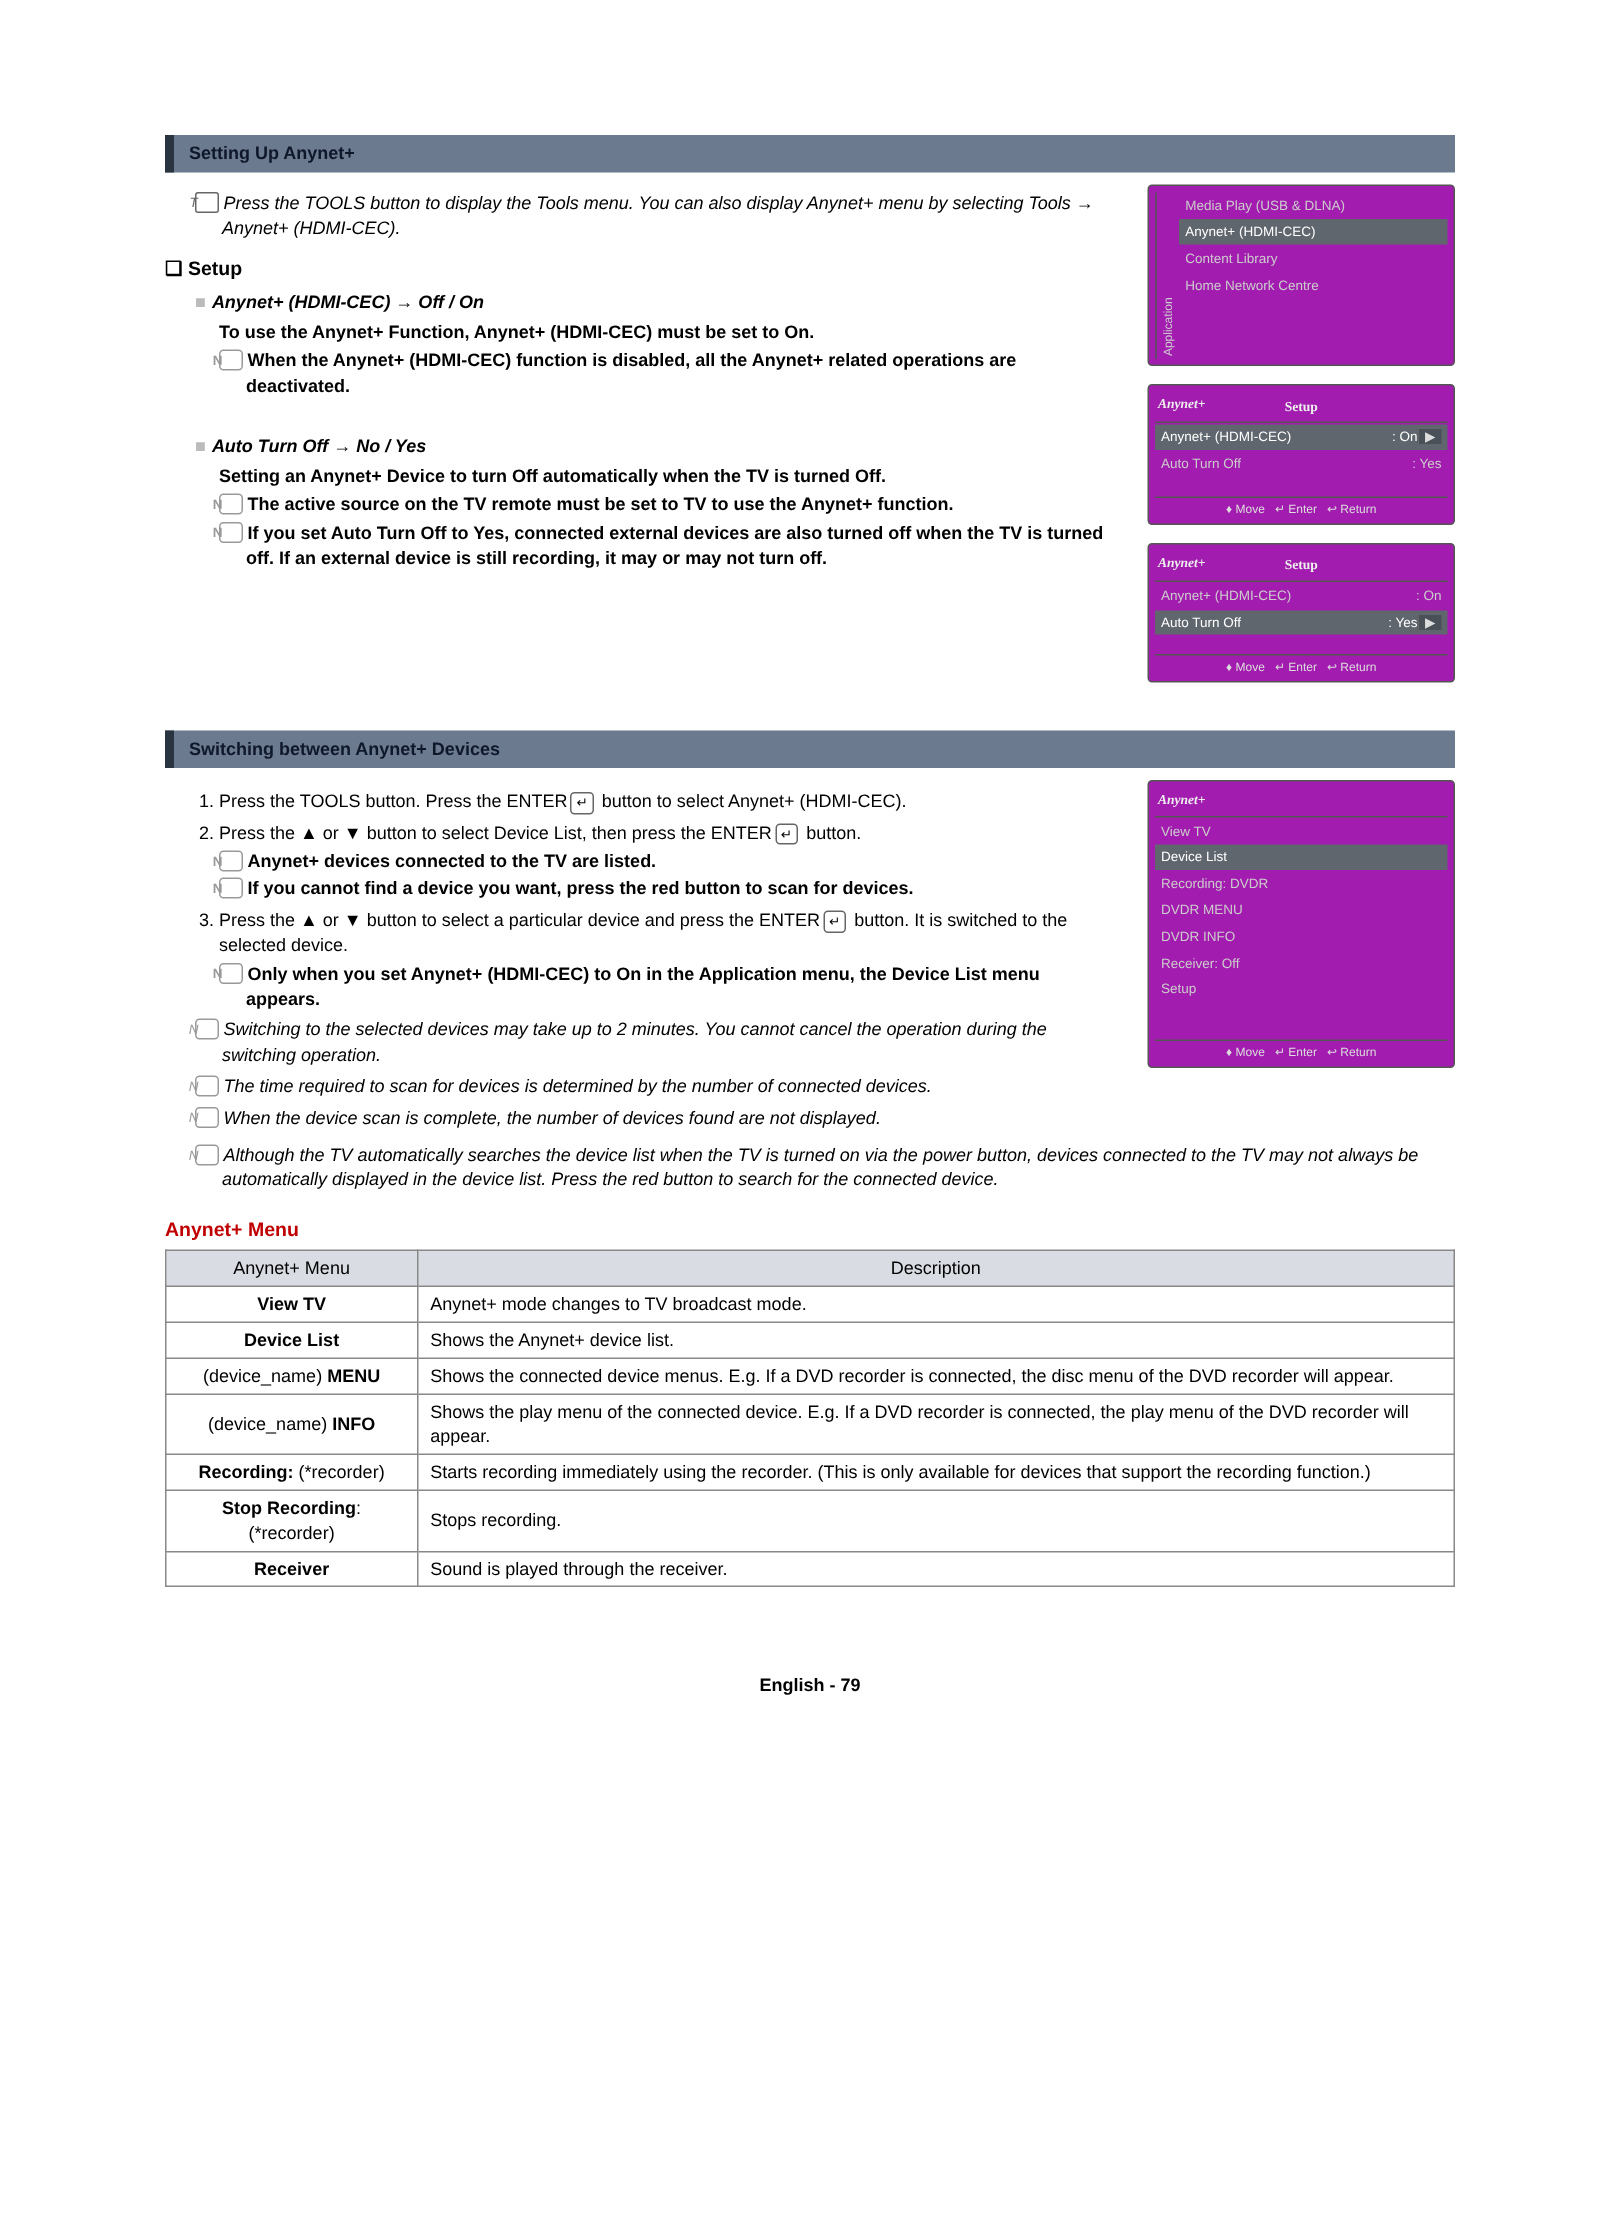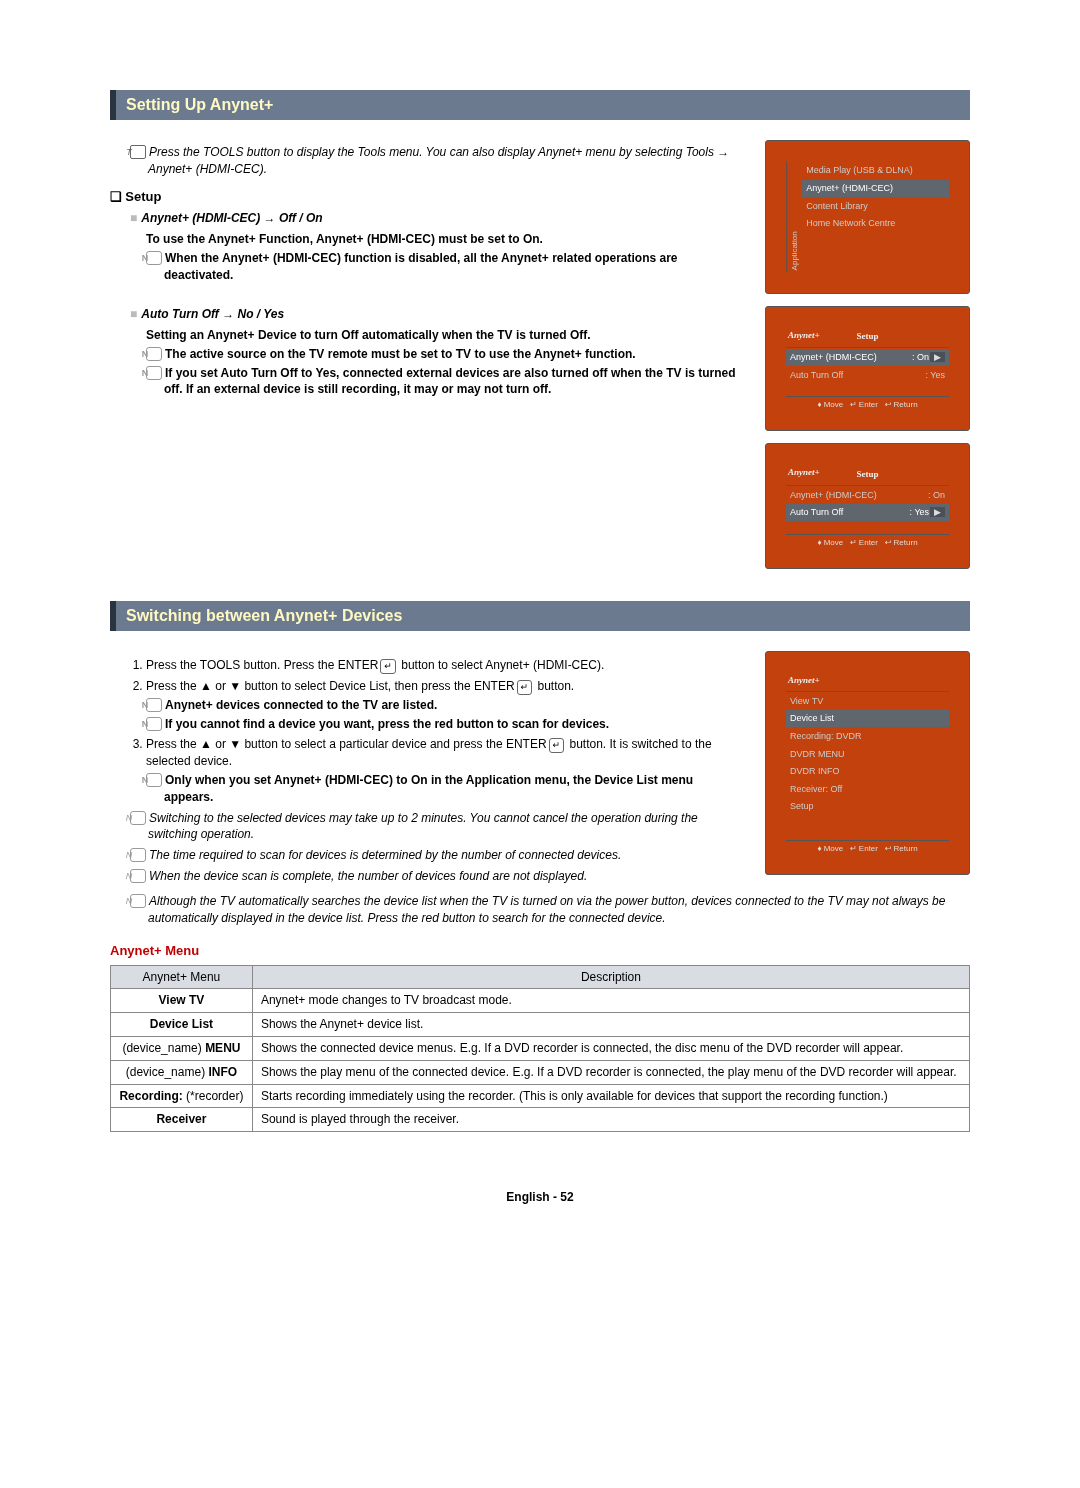--- a/index.html
+++ b/index.html
@@ -1,17 +1,17 @@
 <!DOCTYPE html>
 <html><head>
 <meta charset="utf-8">
 <style>
   * { margin: 0; padding: 0; box-sizing: border-box; }
   body { font-family: Arial, Helvetica, sans-serif; font-size: 12px; color: #000; background: #fff; width: 1080px; margin: 0 auto; padding: 90px 110px 40px 110px; line-height: 1.4; }
-  .section-bar { background: #6b7a8f; color: #fef9c3; font-weight: bold; font-size: 16px; padding: 4px 10px; margin-bottom: 20px; border-left: 6px solid #2a3340; }
+  .section-bar { background: #6b7a8f; color: #0f172a; font-weight: bold; font-size: 12px; padding: 4px 10px; margin-bottom: 8px; border-left: 6px solid #2a3340; }
   .toplevel { margin-bottom: 20px; }
   .main-area { display: flex; gap: 20px; }
   .text-col { flex: 1; }
   .img-col { width: 205px; flex-shrink: 0; }
   h4.sub { font-weight: bold; font-size: 13px; margin: 10px 0 4px 0; }
   h4.sub::before { content: "❏ "; }
   .item-line { margin: 4px 0 4px 20px; text-indent: -18px; padding-left: 18px; font-style: italic; }
   .sub-item { margin-left: 36px; padding-left: 18px; text-indent: -18px; margin-top: 2px; margin-bottom: 2px; font-weight: bold; }
   .n-mark { display: inline-block; width: 16px; height: 14px; border: 1px solid #999; border-radius: 3px; font-size: 9px; line-height: 12px; text-align: center; color: #999; margin-right: 3px; vertical-align: 1px; }
   .t-mark { display: inline-block; width: 16px; height: 14px; border: 1px solid #666; border-radius: 2px; font-size: 9px; line-height: 12px; text-align: center; color: #666; margin-right: 3px; vertical-align: 1px; }
@@ -20,21 +20,21 @@
   ol.steps > li { margin-bottom: 4px; }
   .enter-icon { display: inline-block; border: 1px solid #666; border-radius: 3px; padding: 0 3px; font-size: 9px; margin: 0 2px; }
   h5.red { color: #c00000; font-weight: bold; font-size: 13px; margin-top: 16px; margin-bottom: 4px; }
   .intro-note { margin-left: 20px; margin-bottom: 6px; }
   table.menu-table { width: 100%; border-collapse: collapse; margin-top: 4px; margin-left: 0; }
   table.menu-table th, table.menu-table td { border: 1px solid #888; padding: 3px 8px; font-size: 12px; text-align: left; vertical-align: middle; }
   table.menu-table th { background: #d9dde3; font-weight: normal; text-align: center; }
   table.menu-table td.left { text-align: center; }
   .footer { text-align: center; margin-top: 40px; font-weight: bold; }
   
-  .osd-box { background: #c2410c; color: #ccc; border: 1px solid #555; border-radius: 3px; font-size: 9px; padding: 20px; margin-bottom: 12px; }
+  .osd-box { background: #a21caf; color: #ccc; border: 1px solid #555; border-radius: 3px; font-size: 9px; padding: 4px; margin-bottom: 12px; }
   .osd-box .hdr { font-style: italic; font-weight: bold; font-family: 'Times New Roman', serif; color: #eee; padding: 2px 2px 4px 2px; border-bottom: 1px solid #555; }
   .osd-row { display: flex; justify-content: space-between; padding: 2px 4px; margin: 1px 0; }
   .osd-row.hi { background: #60666e; color: #fff; }
   .osd-bar { text-align: center; font-size: 8px; color: #ddd; padding: 2px 2px 0 2px; border-top: 1px solid #555; margin-top: 4px; }
   .arrow-btn { background: #4a5058; border-left: 1px solid #666; padding: 0 4px; color: #ddd; }
 </style>
 </head>
 <body>
 
 <div class="toplevel">
@@ -164,22 +164,26 @@
         </tr>
         <tr>
           <td class="left">(device_name) <b>INFO</b></td>
           <td>Shows the play menu of the connected device. E.g. If a DVD recorder is connected, the play menu of the DVD recorder will appear.</td>
         </tr>
         <tr>
           <td class="left"><b>Recording:</b> (*recorder)</td>
           <td>Starts recording immediately using the recorder. (This is only available for devices that support the recording function.)</td>
         </tr>
         <tr>
+          <td class="left"><b>Stop Recording</b>: (*recorder)</td>
+          <td>Stops recording.</td>
+        </tr>
+        <tr>
           <td class="left"><b>Receiver</b></td>
           <td>Sound is played through the receiver.</td>
         </tr>
       </tbody>
   </table>
 
   <br>
 </div>
 
-<div class="footer">English - 52</div>
+<div class="footer">English - 79</div>
 
 </body></html>

